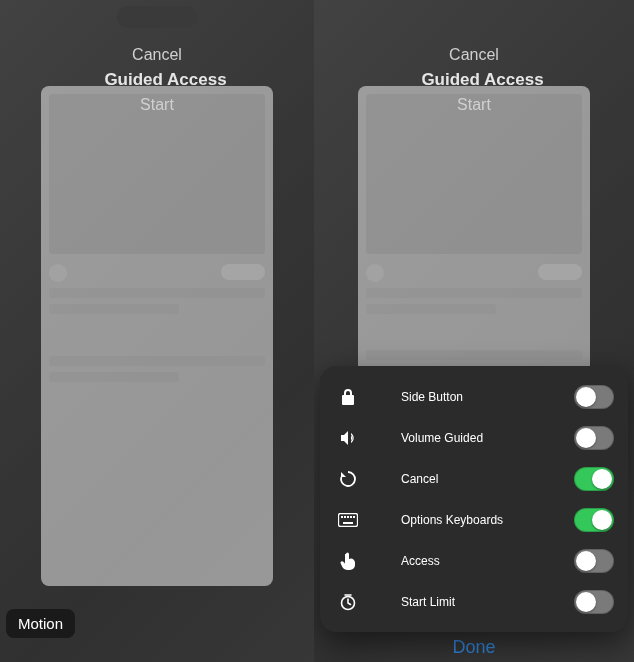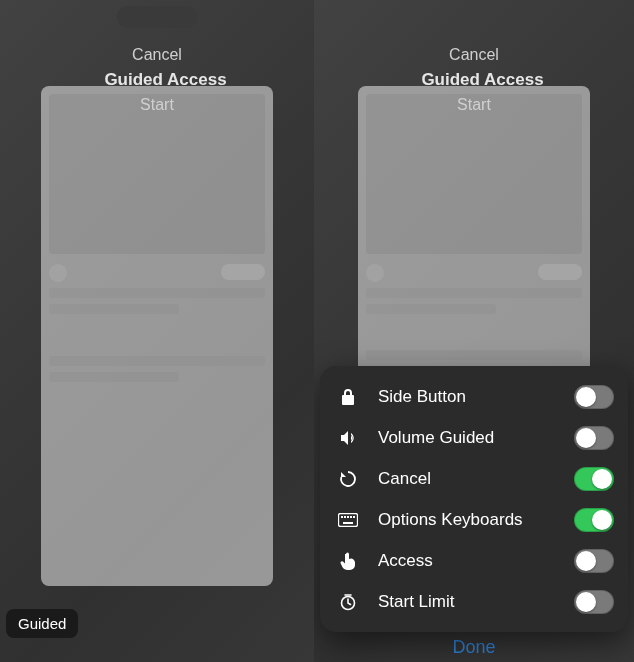--- a/index.html
+++ b/index.html
@@ -89,21 +89,21 @@
     display:flex; align-items:center;
     height:41px;
     padding:0 14px;
     color:#fff;
   }
   .row .icon {
     width:28px; display:flex; align-items:center; justify-content:center;
     margin-right:16px;
     color:#fff;
   }
-  .row .label { flex:1; font-size:17px; }
+  .row .label { flex:1; font-size:12px;margin-left:23px; }
   .toggle {
     width:40px; height:24px; border-radius:14px;
     background:#7a7a7a;
     position:relative;
     box-shadow: inset 0 0 0 1px rgba(0,0,0,0.2);
   }
   .toggle .knob {
     position:absolute; top:2px; left:2px;
     width:20px; height:20px; border-radius:50%;
     background:#fff;
@@ -146,21 +146,21 @@
           <div class="pi-pill"></div>
         </div>
       <div class="pi-line"></div>
       <div class="pi-line short"></div>
       <div style="height:30px"></div>
       <div class="pi-line"></div>
       <div class="pi-line short"></div>
     </div>
   </div>
 
-  <div class="options-pill">Guided</div>
+  <div class="options-pill">Motion</div>
 </div>
 
 <div class="phone phone-right">
 
   <div class="topbar">
     <div class="tb-btn">Cancel</div>
     <div class="spacer"></div>
     <div class="tb-title">Guided Access</div>
     <div class="spacer"></div>
     <div class="tb-btn">Start</div>

